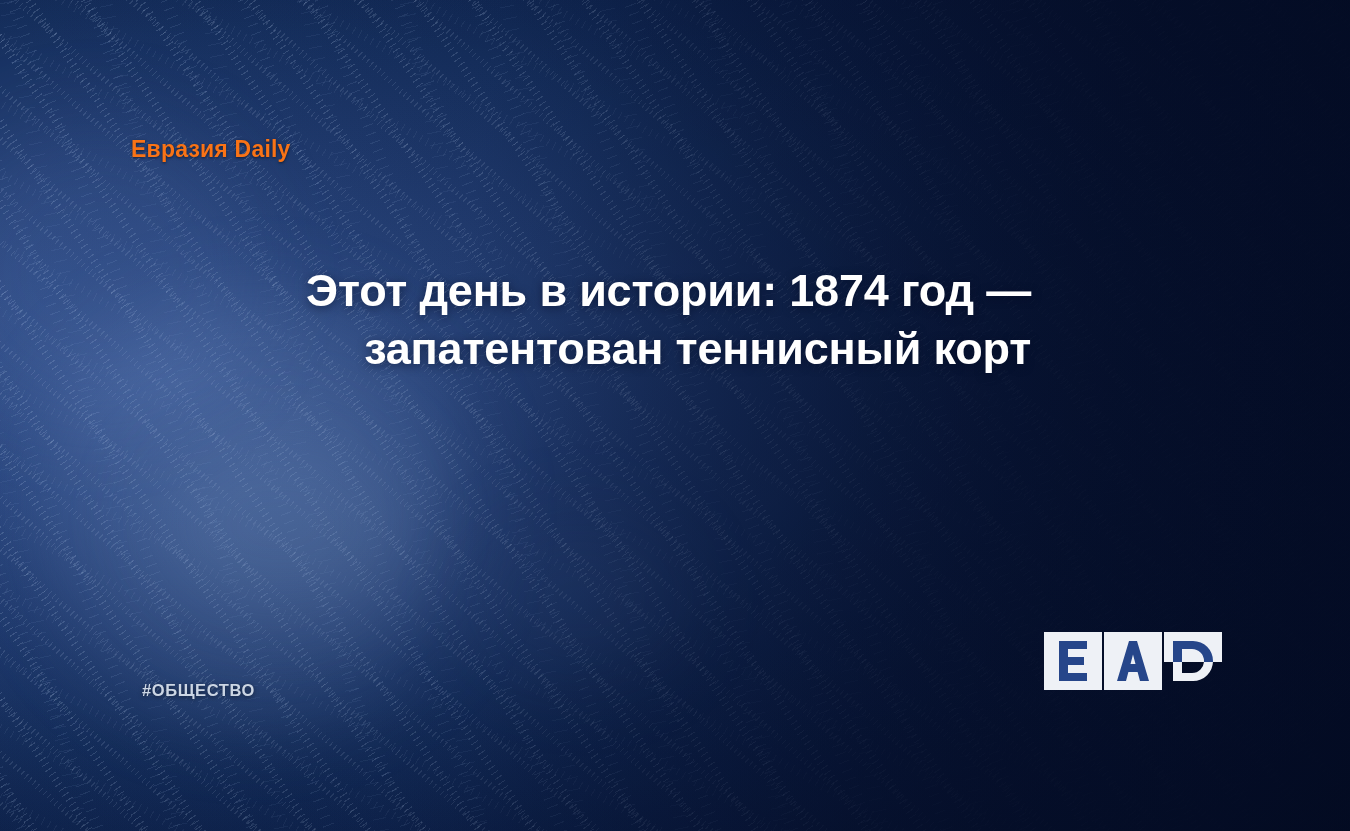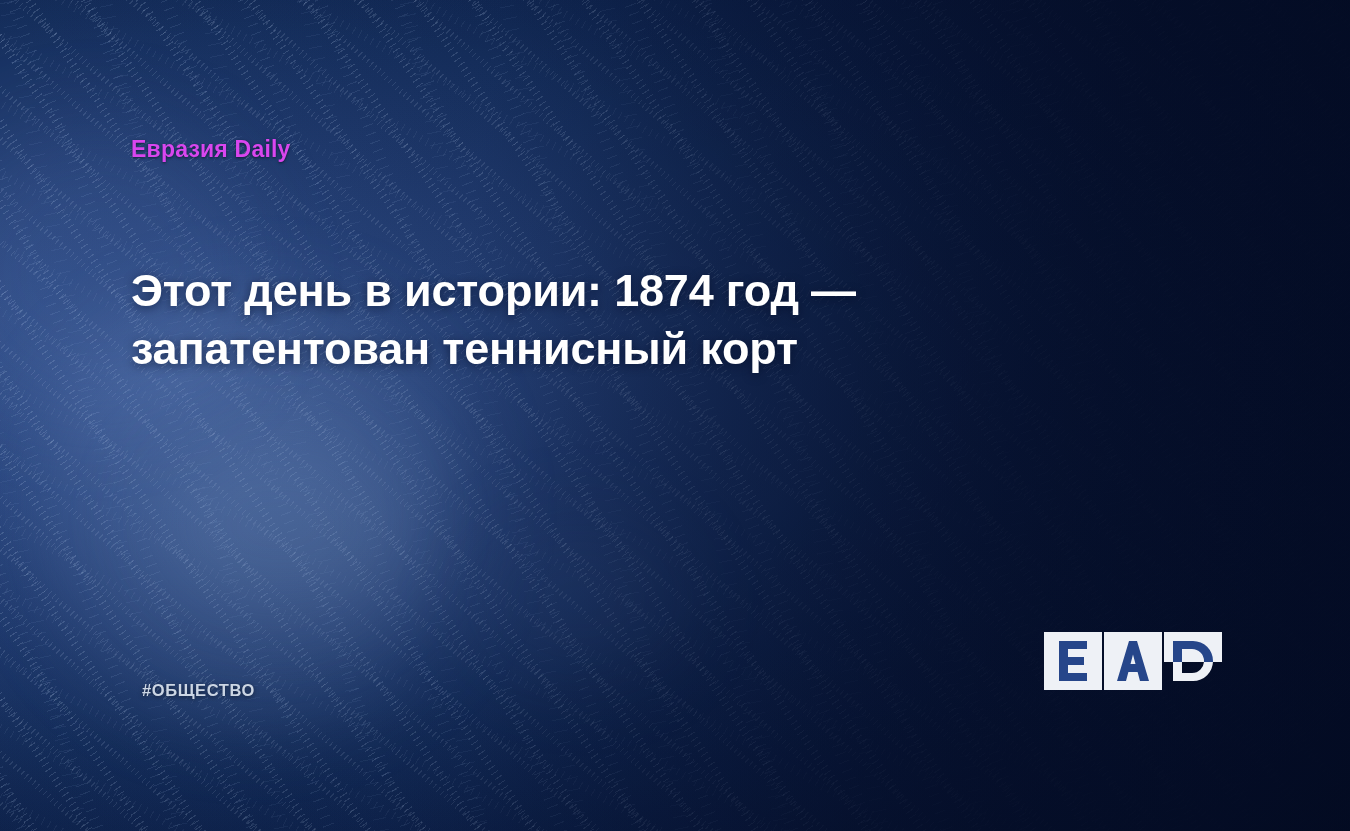--- a/index.html
+++ b/index.html
@@ -115,33 +115,34 @@
   .g2{left:150px;top:430px;width:260px;height:190px;background:rgba(150,178,222,0.20);}
   .g3{left:-60px;top:120px;width:320px;height:300px;background:rgba(92,126,186,0.16);}
   .g4{left:470px;top:520px;width:220px;height:160px;background:rgba(96,130,190,0.10);}
 
   
   .content{position:absolute;inset:0;}
 
   .site-name{
     position:absolute;left:131px;top:136px;
     font-size:23px;font-weight:bold;letter-spacing:.2px;
-    color:#d946ef;
+    color:#f97316;
     text-shadow:0 1px 3px rgba(0,0,0,.55);
     white-space:nowrap;
   }
 
   .headline{
     position:absolute;left:131px;top:262px;
     width:900px;
     margin:0;
     font-size:45px;line-height:1.29;font-weight:bold;
     letter-spacing:-.2px;
     color:#ffffff;
     text-shadow:0 2px 10px rgba(2,10,32,.55);
+    text-align:right;
   }
 
   .tag{
     position:absolute;left:131px;top:681px;
     font-size:16.5px;font-weight:bold;letter-spacing:.6px;
     color:#ccd6e4;
     text-shadow:0 1px 4px rgba(0,0,0,.5);
     white-space:nowrap;
     margin-left:11px;
   }

